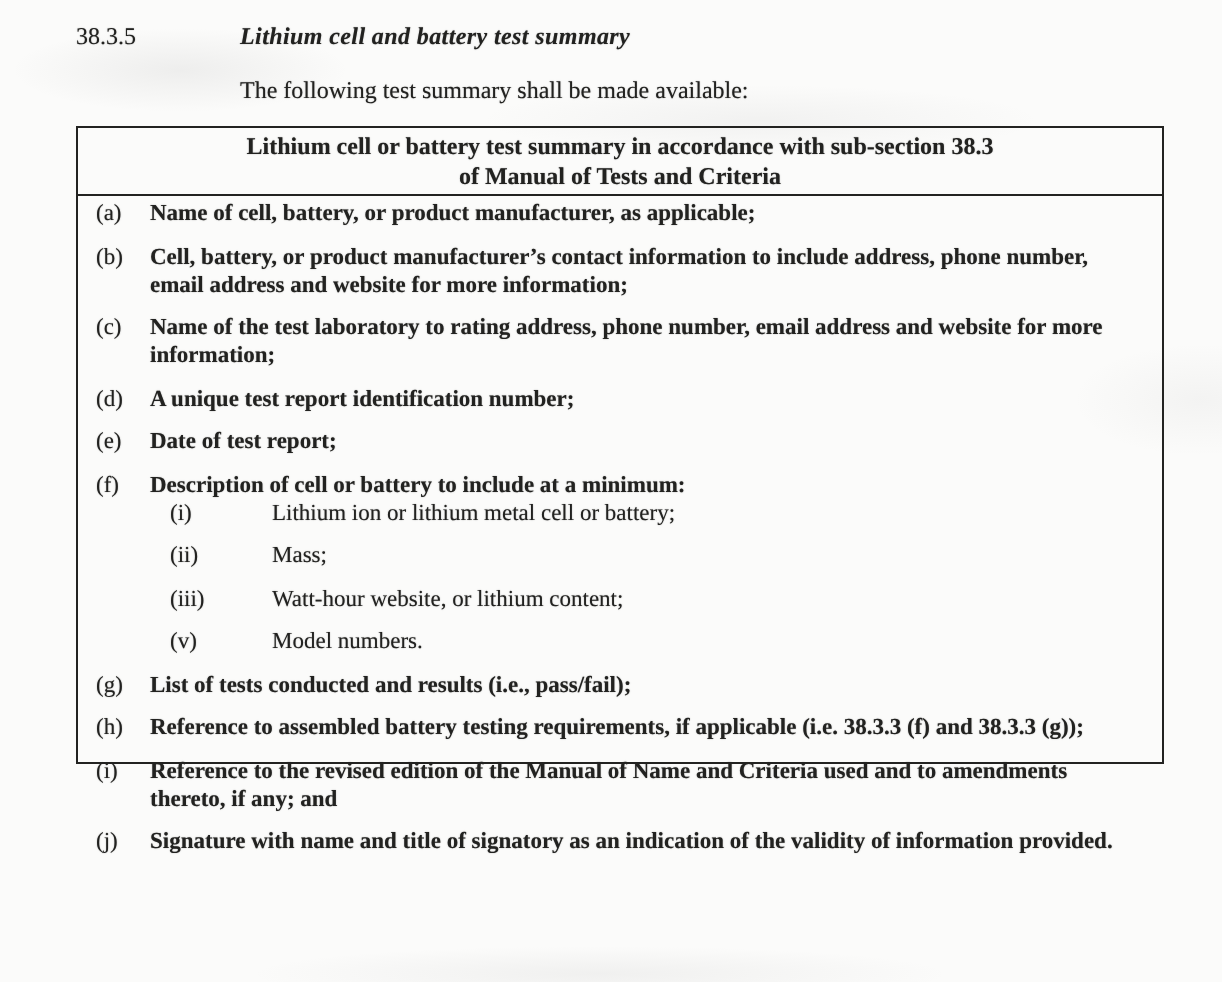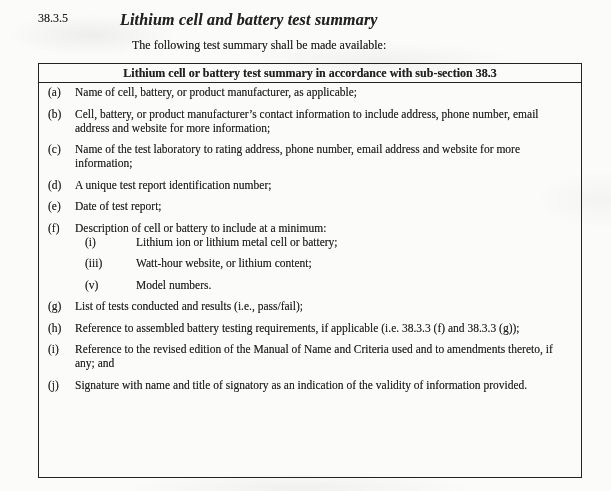--- a/index.html
+++ b/index.html
@@ -35,36 +35,35 @@
     top: 0;
     font-weight: normal;
     font-size: 12px;
   }
   #section-title {
     position: absolute;
     left: 82px;
     top: 0;
     font-weight: bold;
     font-style: italic;
-    font-size: 16px;
+    font-size: 12px;
     letter-spacing: 0.2px;
   }
   #page-intro {
     position: absolute;
     left: 120px;
     top: 38px;
     font-size: 12px;
-    margin-left: 12px;
   }
   #summary-table {
     position: absolute;
     left: 38px;
     top: 63px;
     width: 544px;
-    height: 415px;
+    height: 319px;
     border: 1.5px solid #232321;
     box-sizing: border-box;
     background: transparent;
   }
   #table-header {
     border-bottom: 1.5px solid #232321;
     text-align: center;
     font-weight: bold;
     font-size: 12px;
     line-height: 15px;
@@ -81,20 +80,21 @@
   .item {
     display: flex;
     margin-bottom: 7.5px;
   }
   .item-label {
     flex: 0 0 27px;
   }
   .item-text {
     flex: 1;
     padding-right: 6px;
+    font-weight: bold;
   }
   .sub-list {
     margin-left: 37px;
   }
   .sub-item {
     display: flex;
     margin-top: 7.5px;
   }
   .sub-item-label {
     flex: 0 0 30px;
@@ -112,20 +112,21 @@
   <div id="heading-row">
     <span id="section-number" class="txt">38.3.5</span>
     <span id="section-title" class="txt">Lithium cell and battery test summary</span>
   </div>
 
   <div id="page-intro" class="txt">The following test summary shall be made available:</div>
 
   <div id="summary-table">
     <div id="table-header">
       <div class="txt">Lithium cell or battery test summary in accordance with sub-section 38.3</div>
+      <div class="txt">of Manual of Tests and Criteria</div>
     </div>
     <div id="table-body">
       <div id="items-list">
           <div class="item">
             <div class="item-label txt">(a)</div>
             <div class="item-text txt">Name of cell, battery, or product manufacturer, as applicable;</div>
           </div>
           <div class="item">
             <div class="item-label txt">(b)</div>
             <div class="item-text txt">Cell, battery, or product manufacturer’s contact information to include address, phone number, email address and website for more information;</div>
@@ -146,20 +147,24 @@
             <div class="item-label txt">(f)</div>
             <div class="item-text txt">Description of cell or battery to include at a minimum:</div>
           </div>
           <div class="item" style="display: block;">
             <div class="sub-list" style="margin-top: -7.5px;">
               <div class="sub-item">
                 <div class="sub-item-label txt">(i)</div>
                 <div class="sub-item-text txt">Lithium ion or lithium metal cell or battery;</div>
               </div>
               <div class="sub-item">
+                <div class="sub-item-label txt">(ii)</div>
+                <div class="sub-item-text txt">Mass;</div>
+              </div>
+              <div class="sub-item">
                 <div class="sub-item-label txt">(iii)</div>
                 <div class="sub-item-text txt">Watt-hour website, or lithium content;</div>
               </div>
               <div class="sub-item">
                 <div class="sub-item-label txt">(v)</div>
                 <div class="sub-item-text txt">Model numbers.</div>
               </div>
             </div>
           </div>
           <div class="item">

